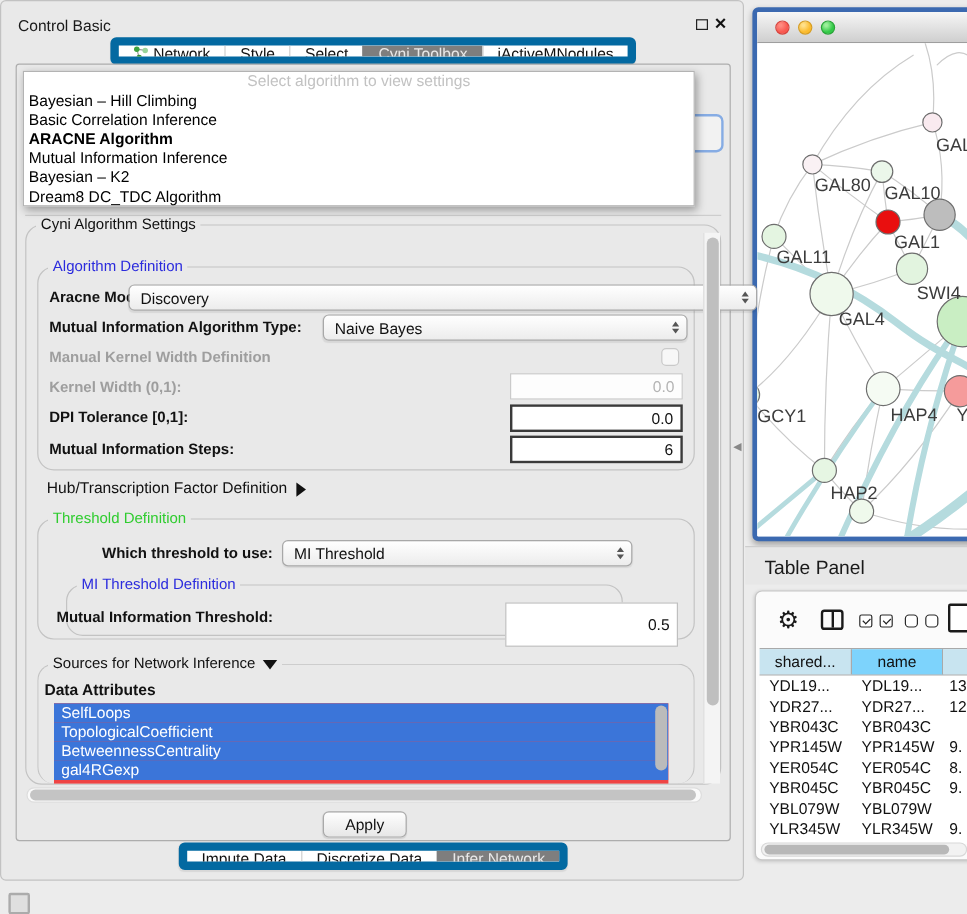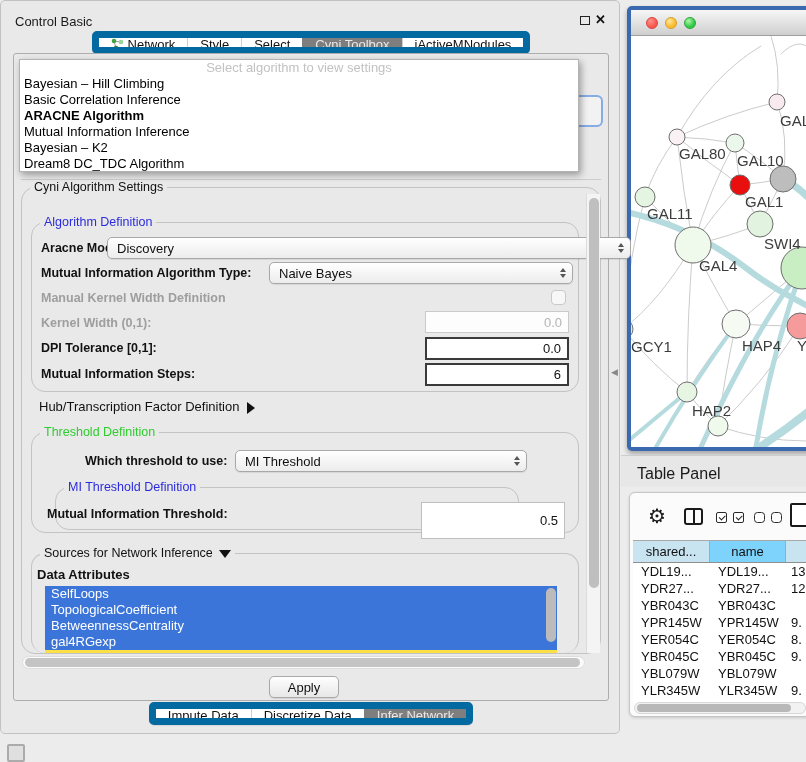--- a/index.html
+++ b/index.html
@@ -66,21 +66,21 @@
   .checkbox { width:15px; height:15px; border:1px solid #C9C9C9; border-radius:4px;
               background:#F7F7F7; z-index:4; }
 
   .tri-right { display:inline-block; width:0; height:0; border-top:6px solid transparent;
                border-bottom:6px solid transparent; border-left:8px solid #111;
                vertical-align:middle; margin-left:8px; }
   .tri-down  { display:inline-block; width:0; height:0; border-left:6px solid transparent;
                border-right:6px solid transparent; border-top:8px solid #111;
                vertical-align:middle; margin-left:6px; }
 
-  .attr-list { background:#fde047; overflow:hidden; z-index:4; }
+  .attr-list { background:#ef4444; overflow:hidden; z-index:4; }
   .attr-item { height:16px; line-height:16px; font-size:13px; color:#FFF;
                background:#3B75D9; padding-left:6px; }
   .list-scroll { position:absolute; right:1px; top:2px; width:10px; height:54px;
                  background:#BBBBBB; border-radius:5px; }
 
   .vscroll { background:#F4F4F4; border-left:1px solid #DCDCDC; z-index:4; }
   .vscroll .thumb { position:absolute; left:2px; top:4px; width:10px; height:390px;
                     background:#BFBFBF; border-radius:5px; }
   .hscroll { background:#FAFAFA; border:1px solid #DDD; border-radius:7px; z-index:4; }
   .hscroll .thumb { position:absolute; left:2px; top:1px; height:9px;

